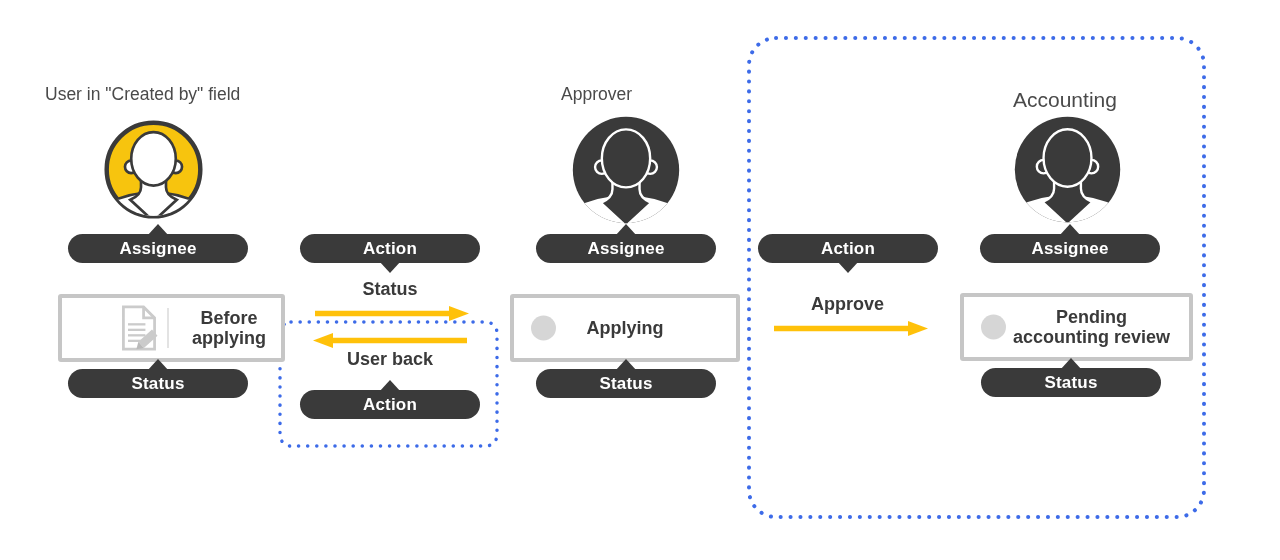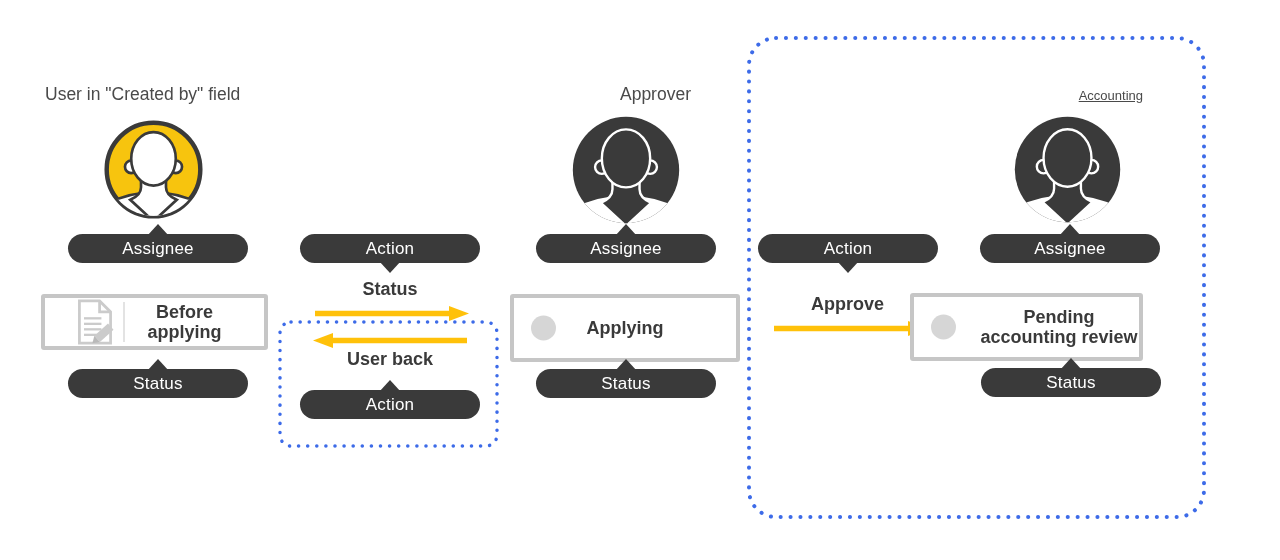--- a/index.html
+++ b/index.html
@@ -5,36 +5,36 @@
   html,body { margin:0; padding:0; background:#fff; }
   .stage {
     position:relative; width:1280px; height:560px; background:#ffffff;
     font-family:"Liberation Sans", sans-serif; overflow:hidden;
   }
 
   
   .pill {
     position:absolute; width:180px; height:29px; border-radius:15px;
     background:var(--c-dark); color:#ffffff; font-size:17px;
-    display:flex; align-items:center; justify-content:center; letter-spacing:.2px;
+    display:flex; align-items:center; justify-content:center; letter-spacing:.2px;font-weight:bold;
   }
   .pill.pt::before {
     content:""; position:absolute; top:-10px; left:50%; transform:translateX(-50%);
     width:0; height:0; border-left:11px solid transparent;
     border-right:11px solid transparent; border-bottom:12px solid var(--c-dark);
   }
   .pill.pb::after {
     content:""; position:absolute; bottom:-10px; left:50%; transform:translateX(-50%);
     width:0; height:0; border-left:11px solid transparent;
     border-right:11px solid transparent; border-top:12px solid var(--c-dark);
   }
 
   .col-title { position:absolute; font-size:17.5px; color:var(--c-title); white-space:nowrap; }
-  .col-title.center { text-align:right; }
-  .col-title.small { font-size:13px;text-decoration:underline; }
+  .col-title.center { text-align:left; }
+  .col-title.small { font-size:21px; }
 
   .action-label {
     position:absolute; text-align:center; font-weight:700; font-size:18px;
     color:var(--c-status-text); white-space:nowrap;
   }
 
   .status-box {
     position:absolute; background:#ffffff; border:4px solid var(--c-border);
     border-radius:3px; display:flex; align-items:center; justify-content:center;
     box-sizing:border-box;
@@ -86,21 +86,21 @@
       <circle cx="35" cy="57" r="7" fill="#ffffff" stroke="var(--c-dark)" stroke-width="3"></circle>
       <circle cx="85" cy="57" r="7" fill="#ffffff" stroke="var(--c-dark)" stroke-width="3"></circle>
       <ellipse cx="60" cy="48" rx="25" ry="30" fill="#ffffff" stroke="var(--c-dark)" stroke-width="3"></ellipse>
     </g>
   </svg>
 
   <div class="pill pt" style="left:68px; top:234px;">
     <span>Assignee</span>
   </div>
 
-  <div class="status-box" style="left:41px; top:294px; width:227px; height:56px;">
+  <div class="status-box" style="left:58px; top:294px; width:227px; height:68px;justify-content:flex-end;">
     <svg width="44" height="48" viewBox="0 0 48 52">
       <path d="M7,3 H29 L41,15 V49 H7 Z" fill="#ffffff" stroke="var(--c-icon)" stroke-width="3"></path>
       <path d="M29,3 V15 H41" fill="none" stroke="var(--c-icon)" stroke-width="3"></path>
       <line x1="12" y1="22" x2="31" y2="22" stroke="var(--c-icon)" stroke-width="2.5"></line>
       <line x1="12" y1="28" x2="31" y2="28" stroke="var(--c-icon)" stroke-width="2.5"></line>
       <line x1="12" y1="34" x2="31" y2="34" stroke="var(--c-icon)" stroke-width="2.5"></line>
       <line x1="12" y1="40" x2="26" y2="40" stroke="var(--c-icon)" stroke-width="2.5"></line>
       <g transform="translate(26,44) rotate(-42)">
         <rect x="0" y="-4" width="20" height="9" fill="var(--c-icon)"></rect>
         <polygon points="-7,0.5 0,-4 0,5" fill="#B9B9B9"></polygon>
@@ -193,21 +193,21 @@
       <circle cx="35" cy="57" r="7" fill="var(--c-dark)" stroke="#ffffff" stroke-width="2.5"></circle>
       <circle cx="85" cy="57" r="7" fill="var(--c-dark)" stroke="#ffffff" stroke-width="2.5"></circle>
       <ellipse cx="60" cy="48" rx="25" ry="30" fill="var(--c-dark)" stroke="#ffffff" stroke-width="2.5"></ellipse>
     </g>
   </svg>
 
   <div class="pill pt" style="left:980px; top:234px;">
     <span>Assignee</span>
   </div>
 
-  <div class="status-box" style="left:910px; top:293px; width:233px; height:68px;justify-content:flex-end;">
+  <div class="status-box" style="left:960px; top:293px; width:233px; height:68px;">
     <span class="gray-dot"></span>
     <div class="status-text" style="margin-left:30px; width:160px;">Pending accounting review</div>
   </div>
 
   <div class="pill pt" style="left:981px; top:368px;">
     <span>Status</span>
   </div>
 
 </div>
 

